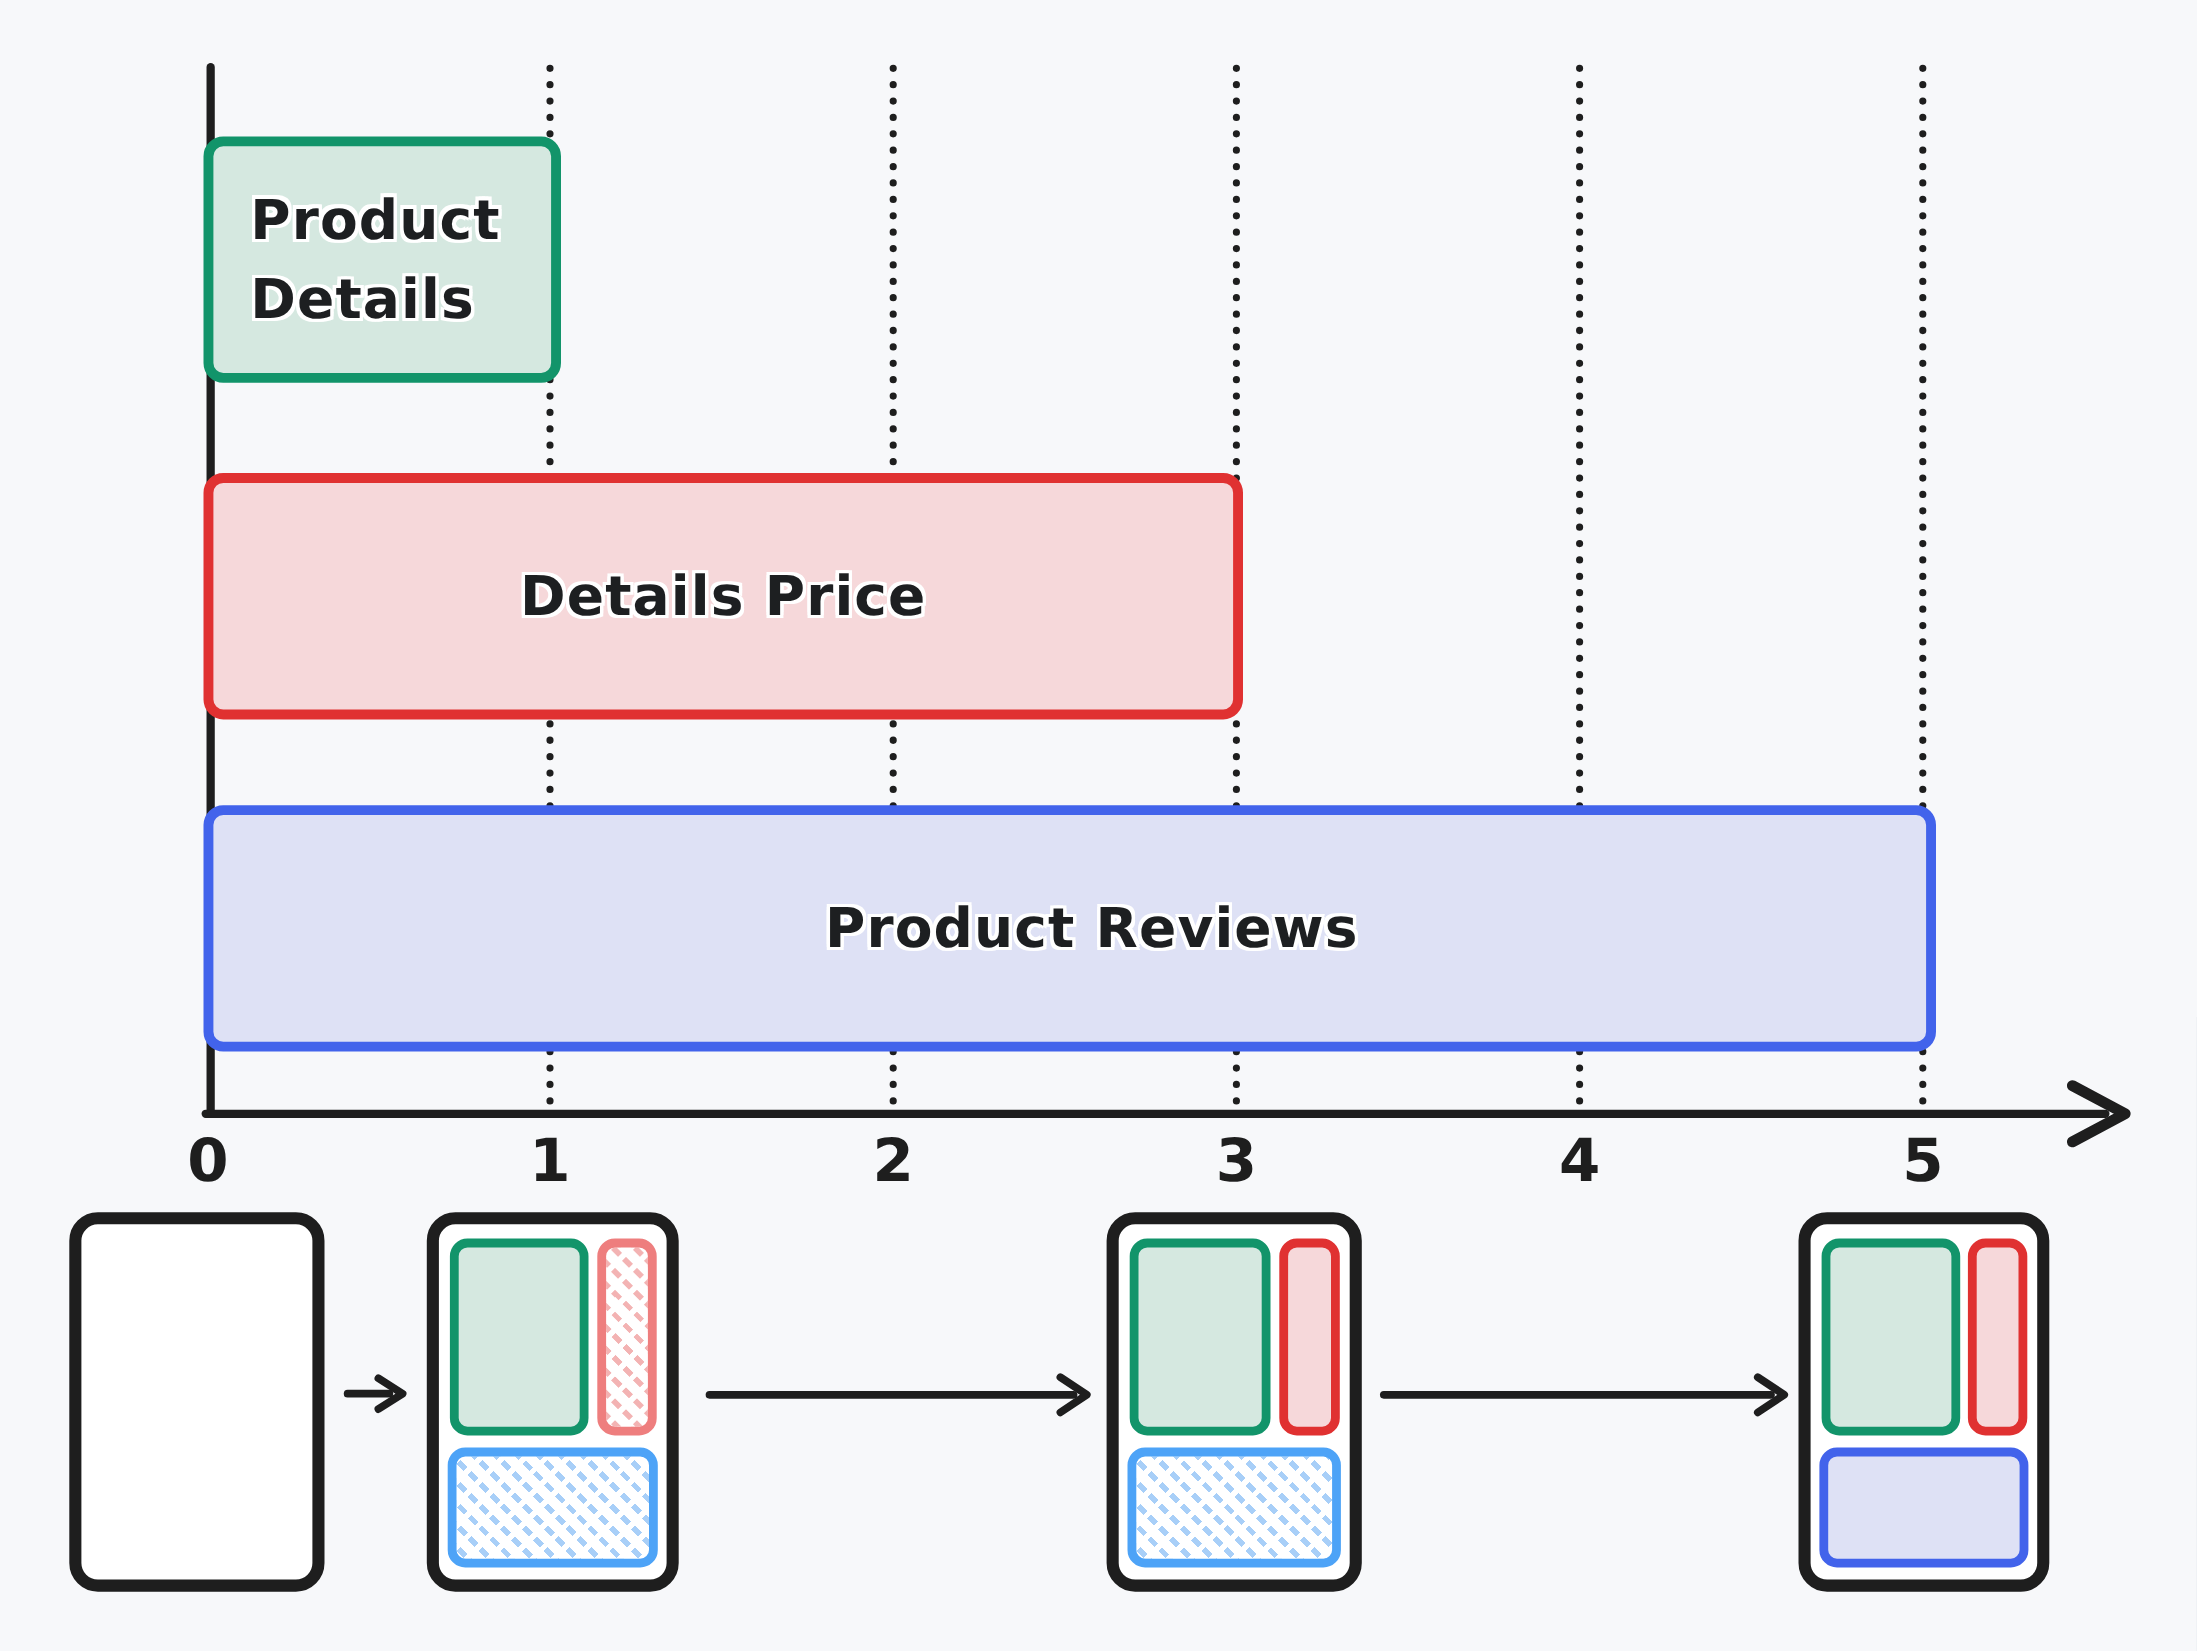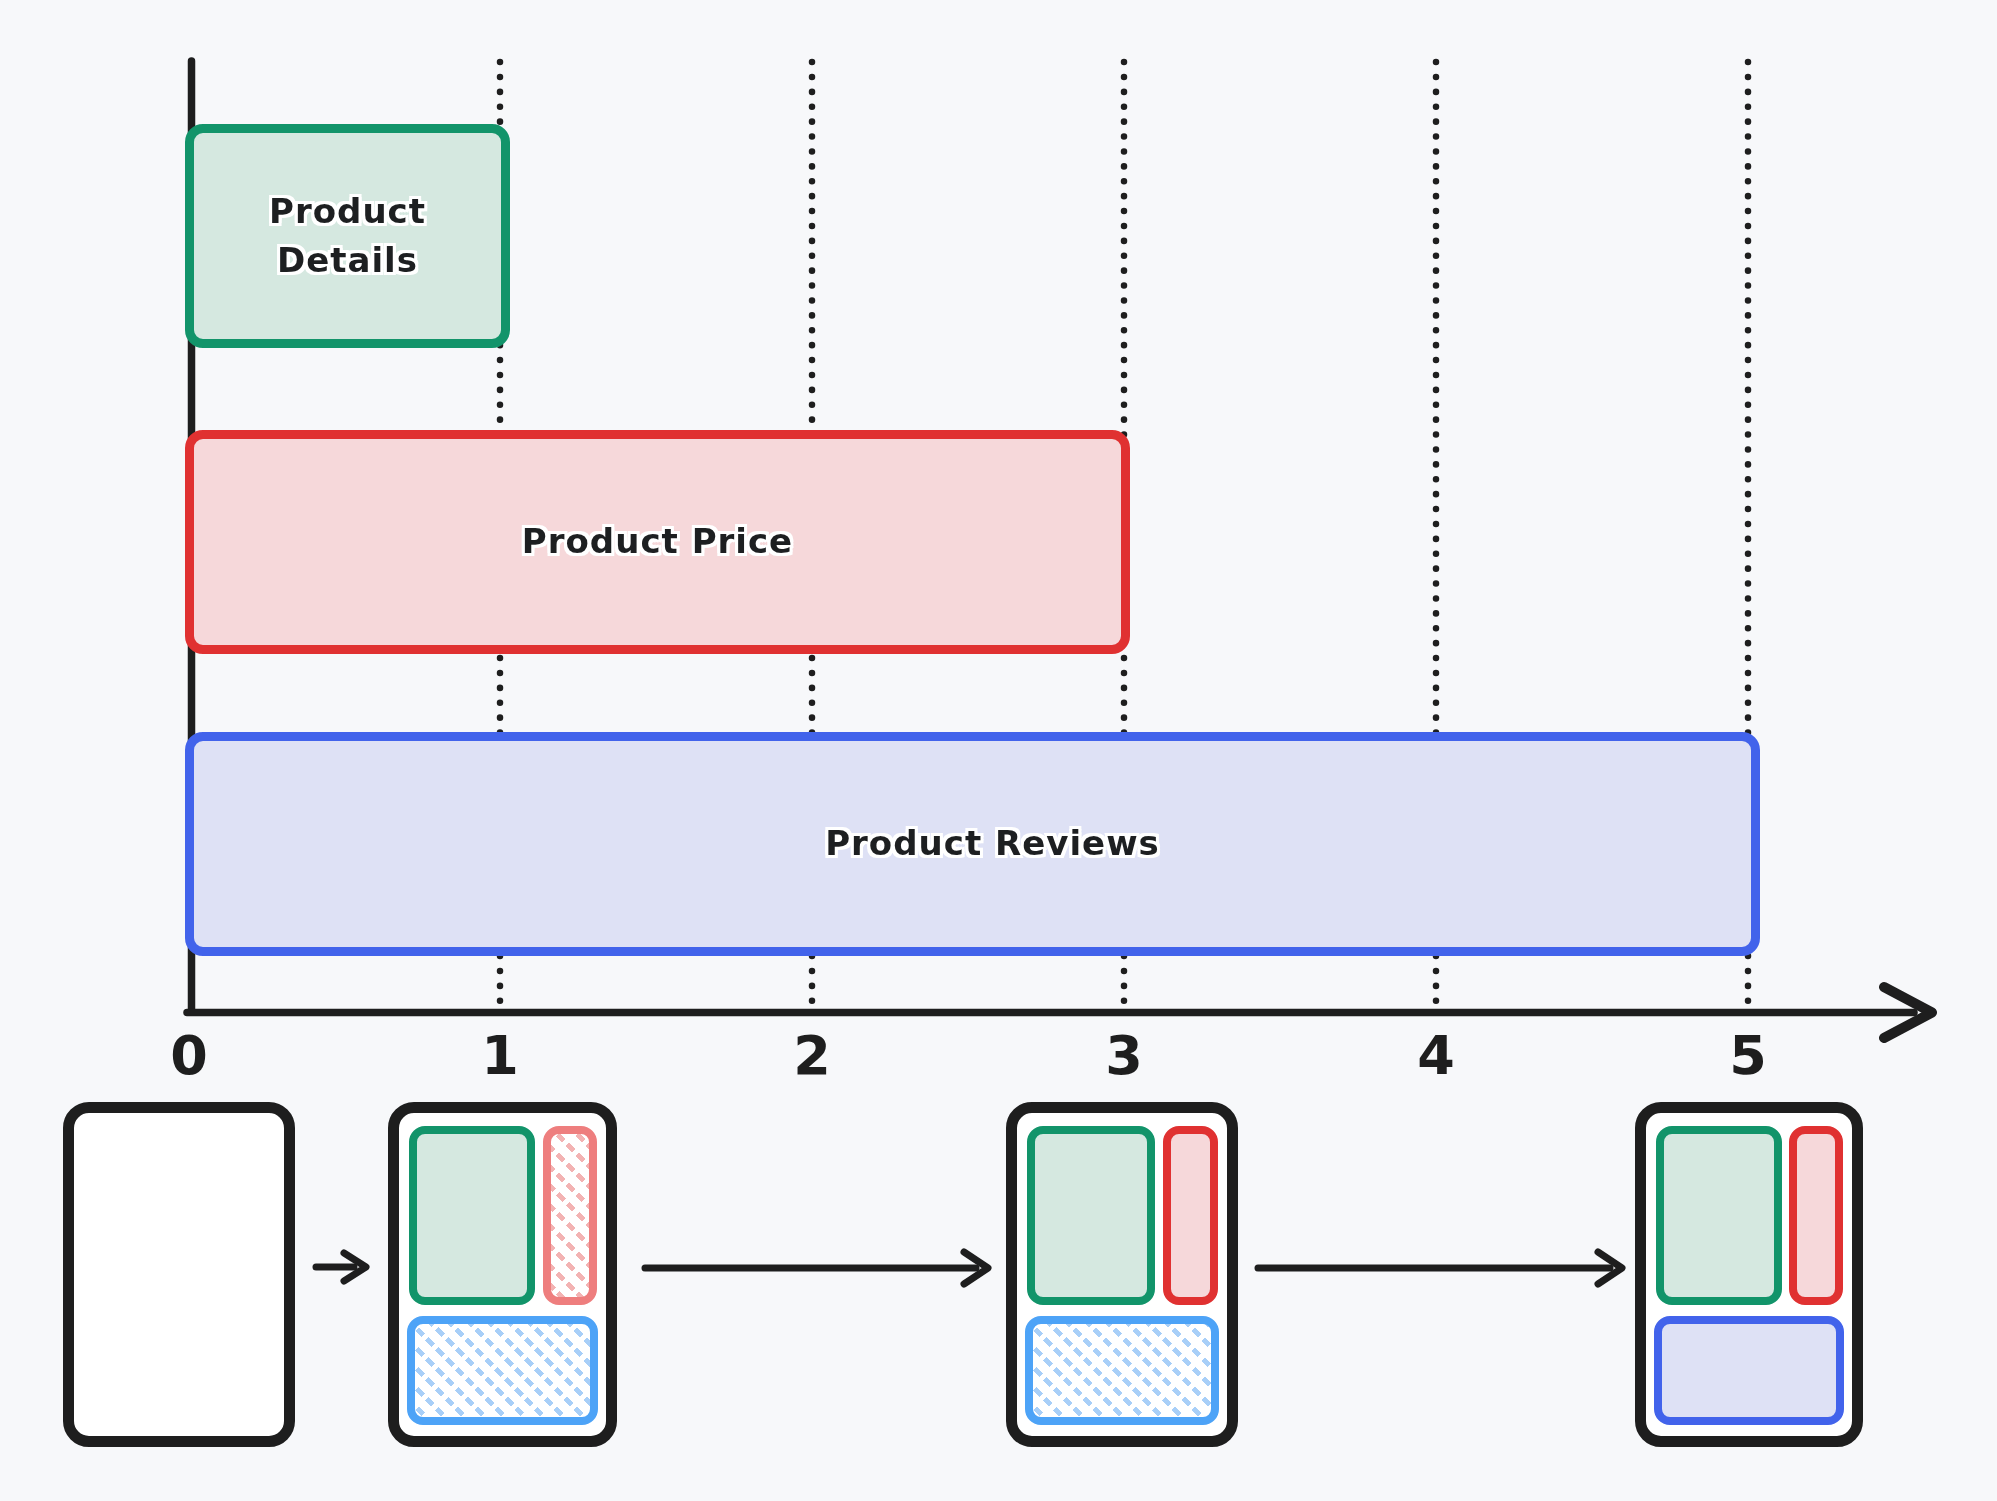--- a/index.html
+++ b/index.html
@@ -14,22 +14,22 @@
   #lines{position:absolute;left:0;top:0;width:1997px;height:1501px;pointer-events:none;}
 
   
   .bar{
     position:absolute;
     border-style:solid;border-width:9px;border-radius:18px;
     display:flex;align-items:center;justify-content:center;
     box-sizing:border-box;
   }
   .bar-label{
-    font-size:34px;font-weight:bold;color:#1d1f21;letter-spacing:1px;
-    text-align:center;line-height:1.45;
+    font-size:50px;font-weight:bold;color:#1d1f21;letter-spacing:1px;
+    line-height:1.45;
     text-shadow:-3px -3px 0 #fff,3px -3px 0 #fff,-3px 3px 0 #fff,3px 3px 0 #fff,
                  0 -3px 0 #fff,0 3px 0 #fff,-3px 0 0 #fff,3px 0 0 #fff;
     white-space:pre-line;
   }
   #bar-details{left:185px;top:124px;width:325px;height:224px;
     border-color:#12946a;background:#d5e8e0;}
   #bar-details .bar-label{max-width:240px;}
   #bar-price{left:185px;top:430px;width:945px;height:224px;
     border-color:#e03131;background:#f6d8da;}
   #bar-reviews{left:185px;top:732px;width:1575px;height:224px;
@@ -112,21 +112,21 @@
         <line x1="1258" y1="1268" x2="1610" y2="1268"></line>
         <polyline points="1598,1252 1622,1268 1598,1284"></polyline>
       </g>
     </g>
   </svg>
 
   <div class="bar" id="bar-details">
     <span class="bar-label">Product Details</span>
   </div>
   <div class="bar" id="bar-price">
-    <span class="bar-label">Product Price</span>
+    <span class="bar-label">Details Price</span>
   </div>
   <div class="bar" id="bar-reviews">
     <span class="bar-label">Product Reviews</span>
   </div>
 
   <span class="tick tick-0">0</span>
   <span class="tick tick-1">1</span>
   <span class="tick tick-2">2</span>
   <span class="tick tick-3">3</span>
   <span class="tick tick-4">4</span>

